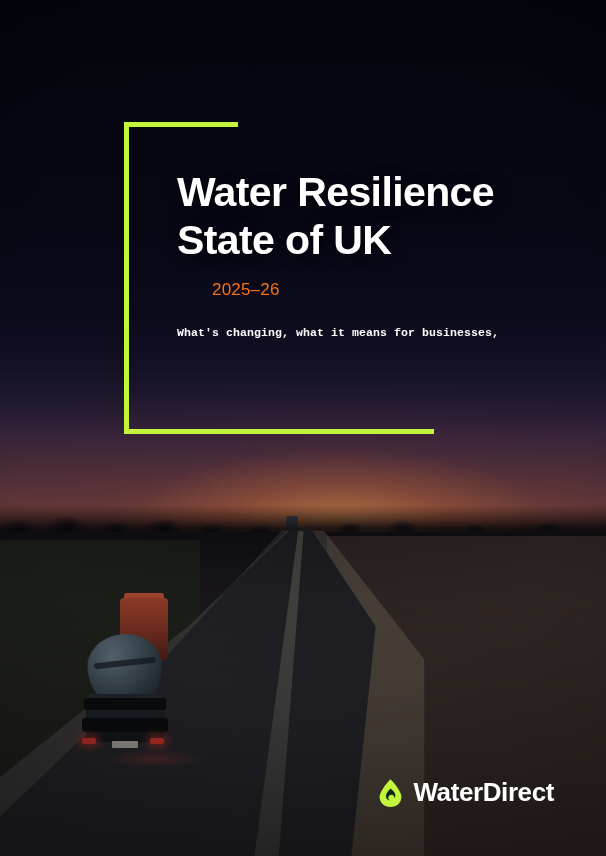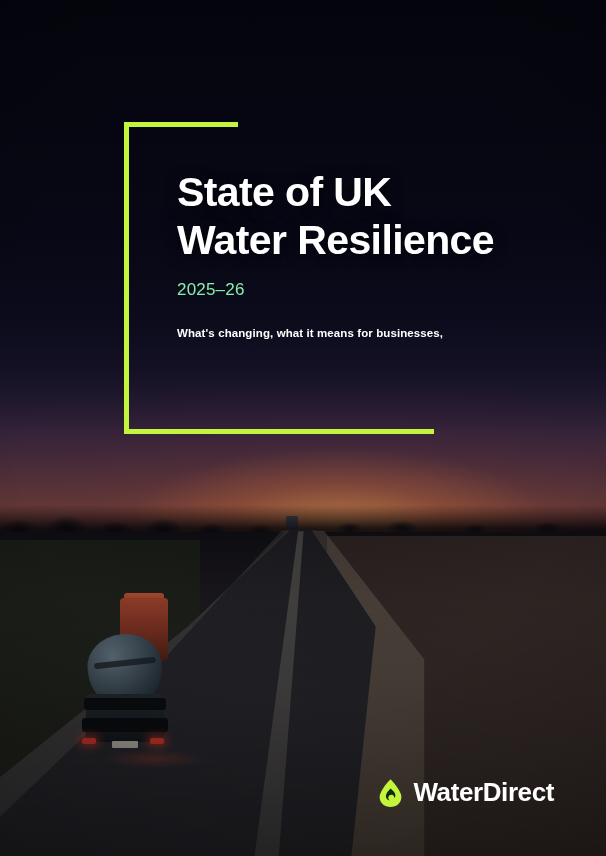--- a/index.html
+++ b/index.html
@@ -196,35 +196,36 @@
     color: #ffffff;
     font-size: 41px;
     line-height: 48px;
     font-weight: 700;
     letter-spacing: -0.6px;
     text-shadow: 0 2px 14px rgba(0,0,0,0.55);
   }
   .title-line { display: block; white-space: nowrap; }
   .years {
     margin-top: 16px;
-    color: #86efac;
+    color: #f97316;
     font-size: 17px;
     letter-spacing: 0.2px;
     font-weight: 400;
+    margin-left: 35px;
   }
   .subtitle {
     margin-top: 24px;
     color: #ffffff;
     font-size: 11.5px;
     line-height: 18px;
     font-weight: 700;
     letter-spacing: 0.1px;
     max-width: 330px;
   }
-  .subtitle-line { display: block; }
+  .subtitle-line { display: block; font-family: Liberation Mono, monospace; }
 
   
   .logo {
     position: absolute;
     right: 52px; bottom: 48px;
     display: flex;
     align-items: center;
     gap: 9px;
   }
   .logo-mark { width: 27px; height: 30px; display: block; }
@@ -275,22 +276,22 @@
   </div>
 
   <div class="vignette"></div>
 
   <div class="bracket"></div>
   <div class="bracket-top"></div>
   <div class="bracket-bottom-ext"></div>
 
   <div class="text-block">
     <h1 class="title">
+      <span class="title-line">Water Resilience</span>
       <span class="title-line">State of UK</span>
-      <span class="title-line">Water Resilience</span>
     </h1>
     <div class="years">2025–26</div>
     <div class="subtitle">
       <span class="subtitle-line">What's changing, what it means for businesses,</span>
     </div>
   </div>
 
   <div class="logo">
     <span class="logo-mark">
       <svg viewBox="0 0 27 30" width="27" height="30" aria-hidden="true">

